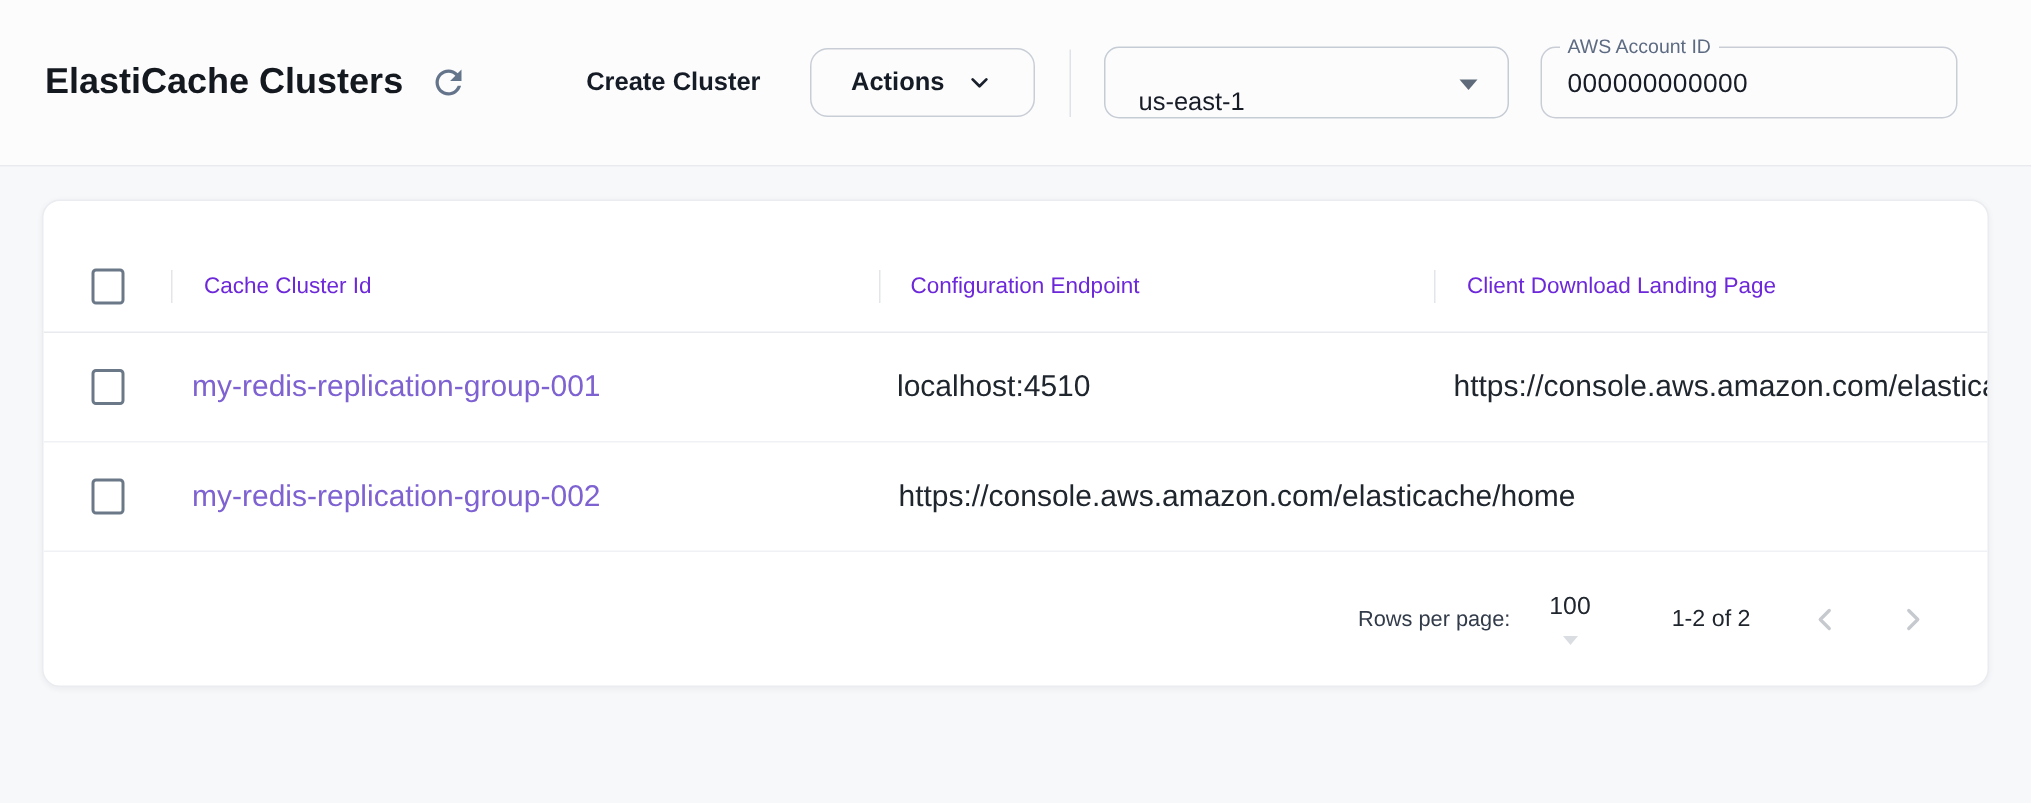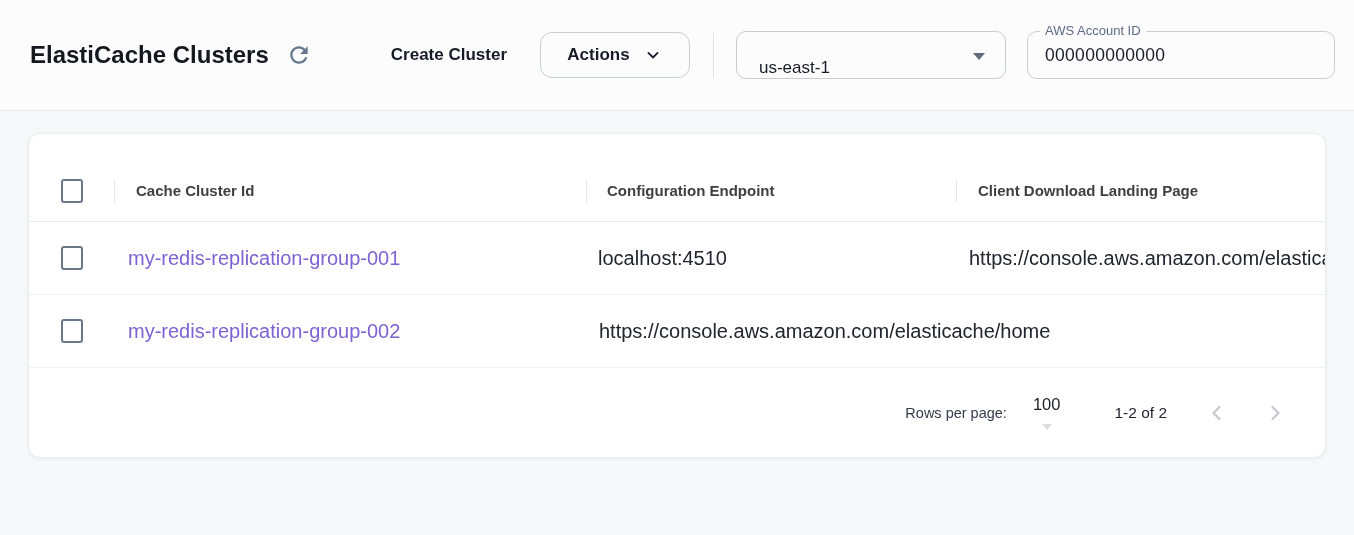--- a/index.html
+++ b/index.html
@@ -68,21 +68,21 @@
   }
   .caret-down {
     position: absolute; right: 20px; top: 21px;
     width: 0; height: 0;
     border-left: 6px solid transparent;
     border-right: 6px solid transparent;
     border-top: 7px solid #5f6b7a;
   }
   .account-field {
     margin-left: 21px;
-    width: 308px; height: 48px;
+    width: 278px; height: 48px;
     border: 1px solid #c9ced6;
     border-radius: 10px;
     background: #fcfcfd;
     position: relative;
   }
   .account-label {
     position: absolute; top: -9px; left: 12px;
     background: #fcfcfd;
     padding: 0 5px;
     font-size: 13px; color: #5d6b82;
@@ -125,21 +125,21 @@
     width: 22px; height: 24px;
     border: 2px solid #6b7888;
     border-radius: 3px;
     background: #ffffff;
     cursor: pointer;
     display: inline-block;
   }
   .col-1 { width: 472px; flex: 0 0 472px; }
   .col-2 { width: 370px; flex: 0 0 370px; }
   .col-3 { flex: 1 1 auto; min-width: 0; }
-  .hcell { font-size: 15px; font-weight: 700; color: #404040; white-space: nowrap; cursor: pointer; }
+  .hcell { font-size: 15px; font-weight: 400; color: #6d28d9; white-space: nowrap; cursor: pointer; }
   .grid-header .col-1 { padding-left: 22px; }
   .grid-header .col-2 { padding-left: 21px; }
   .grid-header .col-3 { padding-left: 22px; }
   .colsep {
     position: absolute;
     width: 1px; height: 22px; top: 20px;
     background: #e3e5e9;
   }
   .sep-0 { left: 85px; }
   .sep-1 { left: 557px; }

